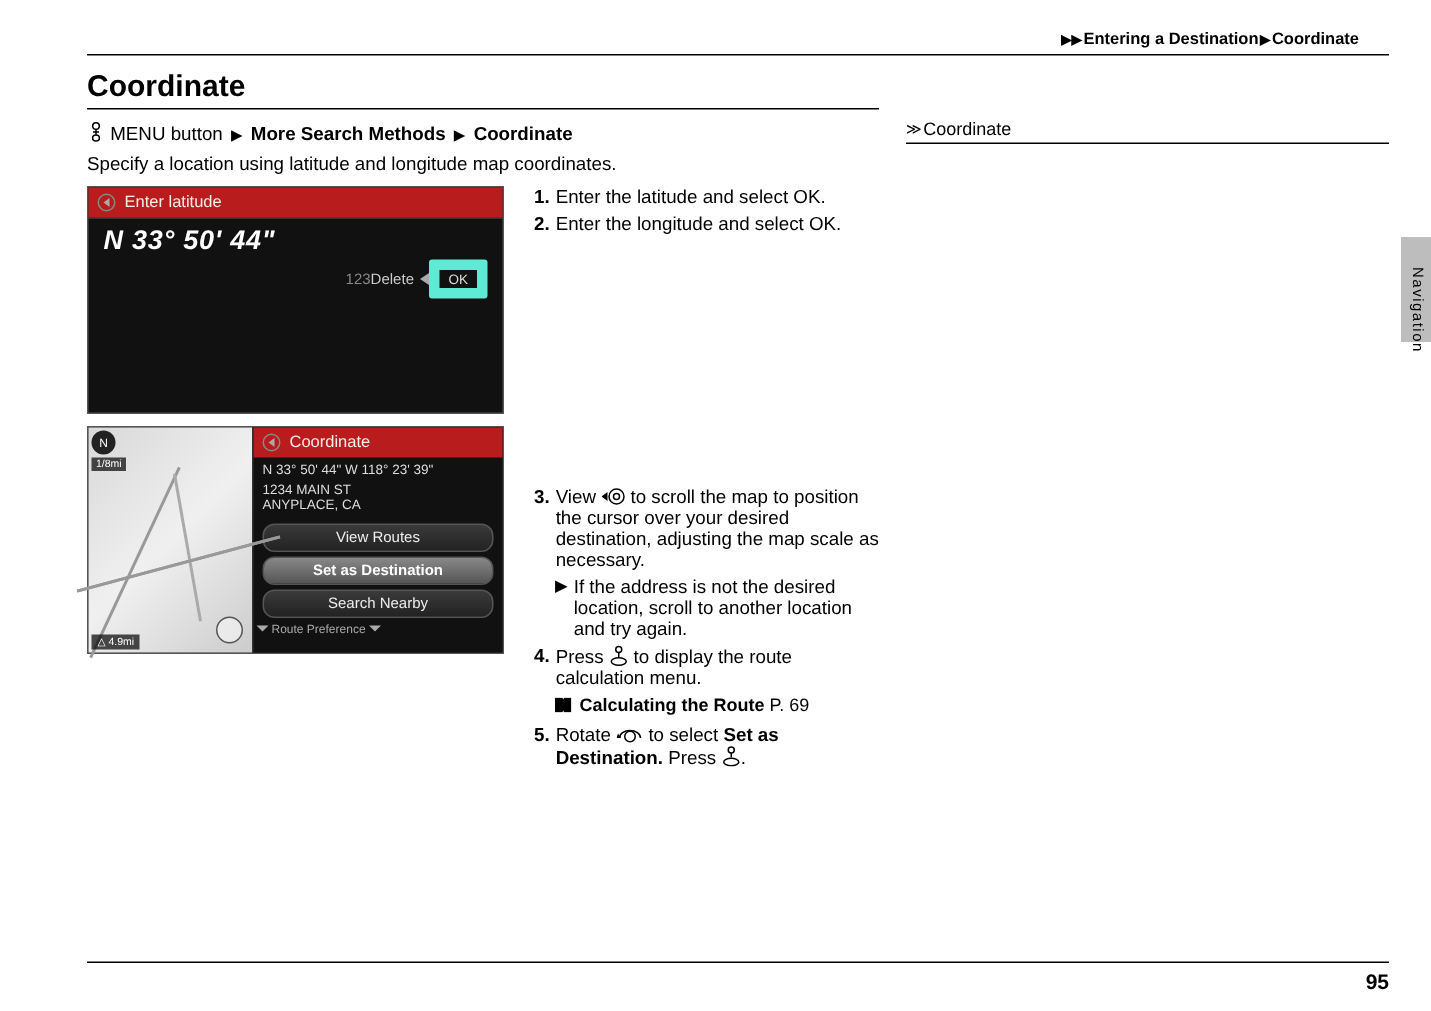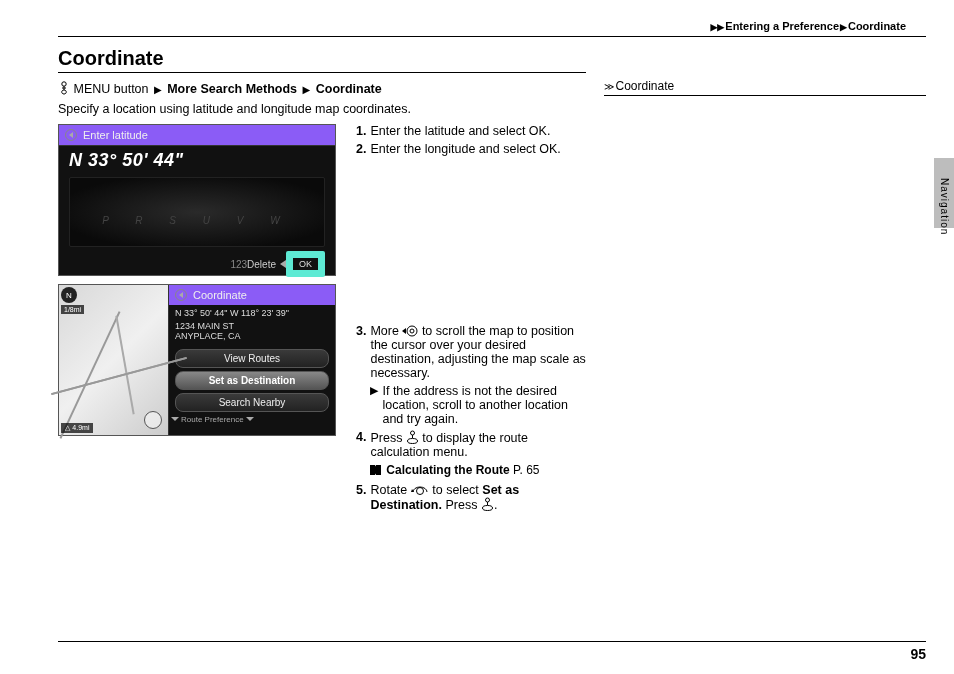--- a/index.html
+++ b/index.html
@@ -60,21 +60,21 @@
     background: #111;
     color: #eee;
     border: 1px solid #555;
     font-family: Arial, sans-serif;
     position: relative;
   }
   .screen1 { height: 152px; margin-bottom: 8px; }
   .screen-header {
     display: flex; align-items: center;
     font-size: 11px; padding: 4px 6px;
-    background: #8b5cf6;
+    background: #b91c1c;
     border-bottom: 1px solid #333;
   }
   .back-icon {
     display: inline-block;
     width: 12px; height: 12px;
     border: 1px solid #888;
     border-radius: 50%;
     margin-right: 6px;
     position: relative;
   }
@@ -318,21 +318,21 @@
     border-top: 1px solid #000;
   }
 
   .gap-block { height: 164px; }
 </style>
 </head>
 <body>
 
 <div class="page">
   <div class="breadcrumb">
-    <span class="tri">▶▶</span><span>Entering a Preference</span><span class="tri">▶</span><span>Coordinate</span>
+    <span class="tri">▶▶</span><span>Entering a Destination</span><span class="tri">▶</span><span>Coordinate</span>
   </div>
   <hr class="hr-top">
 
   <div class="columns">
 
     <div style="display:flex; gap:18px;">
       <div style="width:528px;">
         <h1>Coordinate</h1>
         <hr class="hr-sub">
         <div class="path-line">
@@ -351,23 +351,20 @@
         <div style="display:flex; gap:18px;">
 
           <div class="col-left">
 
             <div class="screen screen1">
               <div class="screen-header">
                 <span class="back-icon"></span>
                 <span>Enter latitude</span>
               </div>
               <div class="coord-value">N 33° 50' 44"</div>
-              <div class="dial-area">
-                <div class="dial-letters">P R S U V W</div>
-              </div>
               <div class="screen-footer">
                 <span class="footer-left">123</span>
                 <span class="delete-btn">
                   <span>Delete</span>
                     <span class="tri-left"></span>
                 </span>
                 <span class="ok-btn">OK</span>
               </div>
             </div>
 
@@ -408,21 +405,21 @@
             <div class="step">
               <span class="num">2.</span>
               <span class="txt"><span>Enter the longitude and select OK.</span></span>
             </div>
 
             <div class="gap-block"></div>
 
             <div class="step">
               <span class="num">3.</span>
               <span class="txt">
-                <span>More</span>
+                <span>View</span>
                 <svg class="inline-icon" width="16" height="12" viewBox="0 0 16 12">
                     <ellipse cx="10" cy="6" rx="5" ry="5" fill="none" stroke="#000"></ellipse>
                     <ellipse cx="10" cy="6" rx="2" ry="2" fill="none" stroke="#000"></ellipse>
                     <path d="M0 6 L4 3 L4 9 Z" fill="#000"></path>
                   </svg>
                 <span>to scroll the map to position the cursor over your desired destination, adjusting the map scale as necessary.</span>
               </span>
             </div>
             <div class="sub-step">
               <span class="arrow">▶</span>
@@ -435,21 +432,21 @@
                 <svg class="inline-icon" width="13" height="14" viewBox="0 0 13 14">
                     <circle cx="6.5" cy="3" r="2" fill="none" stroke="#000"></circle>
                     <path d="M6.5 5 L6.5 8" stroke="#000"></path>
                     <ellipse cx="6.5" cy="11" rx="5" ry="2.5" fill="none" stroke="#000"></ellipse>
                   </svg>
                 <span>to display the route calculation menu.</span>
               </span>
             </div>
             <div class="link-ref">
               <span class="book-icon"></span>
-              <b>Calculating the Route</b> <span>P. 65</span>
+              <b>Calculating the Route</b> <span>P. 69</span>
             </div>
             <div class="step" style="margin-top:6px;">
               <span class="num">5.</span>
               <span class="txt">
                 <span>Rotate</span>
                 <svg class="inline-icon" width="18" height="12" viewBox="0 0 18 12">
                     <path d="M2 8 A 7 5 0 0 1 16 8" fill="none" stroke="#000"></path>
                     <circle cx="9" cy="7" r="3.5" fill="none" stroke="#000"></circle>
                     <path d="M1 5 L3 8 L0 8 Z" fill="#000"></path>
                   </svg>

